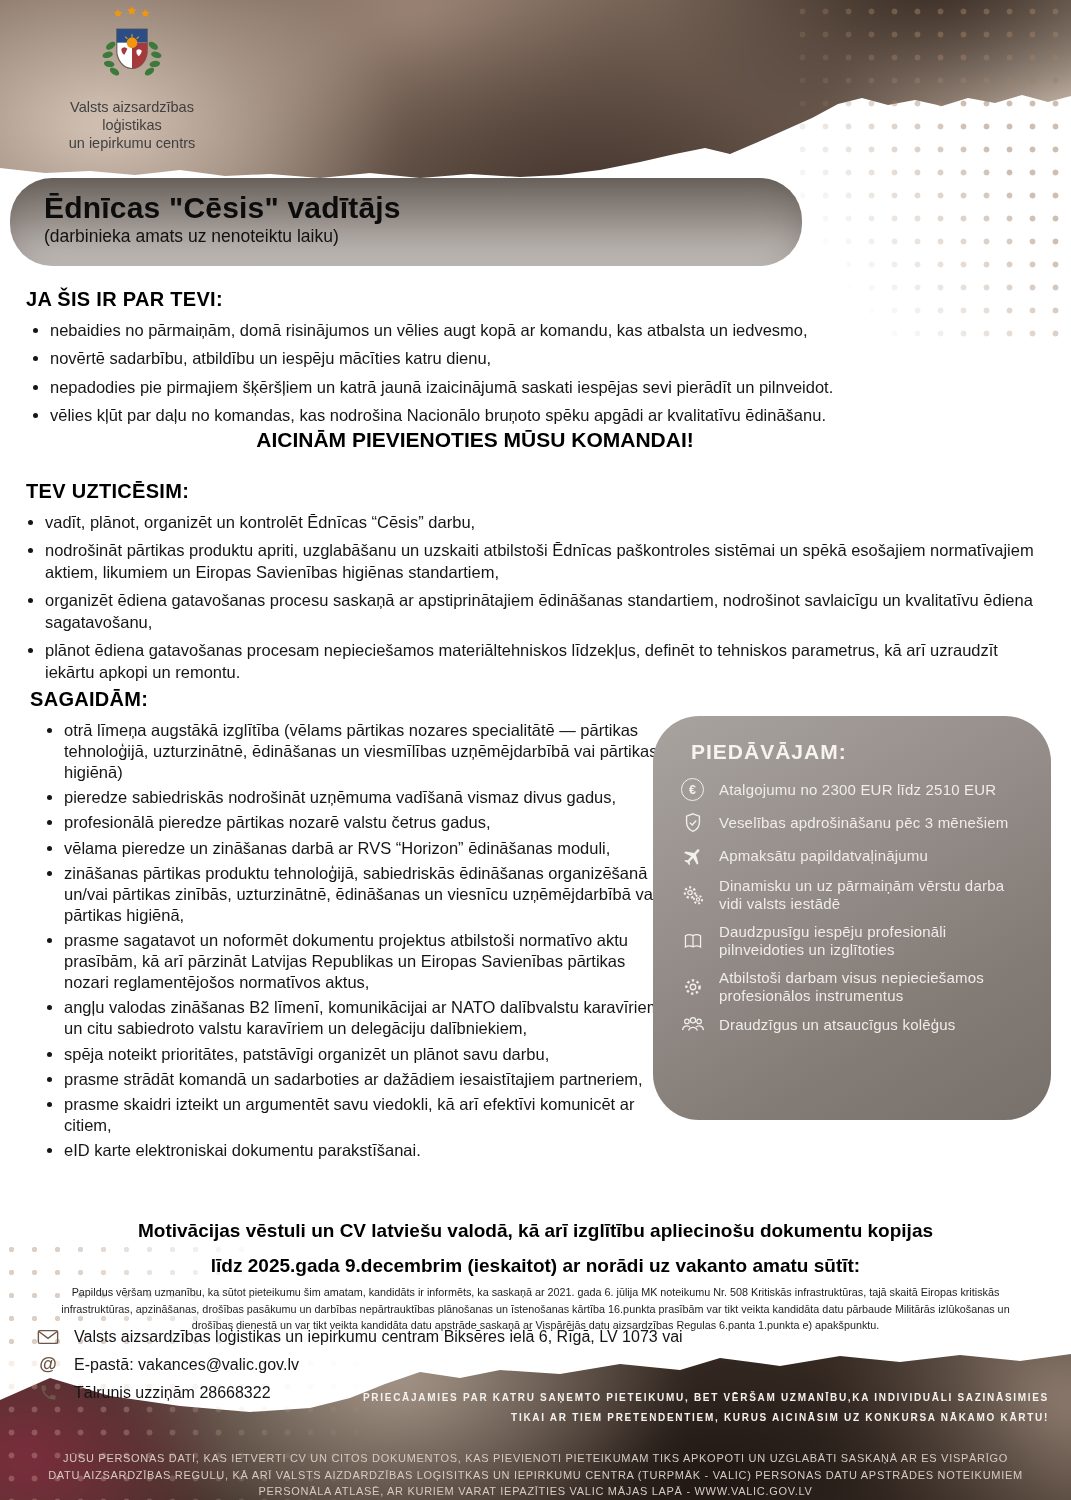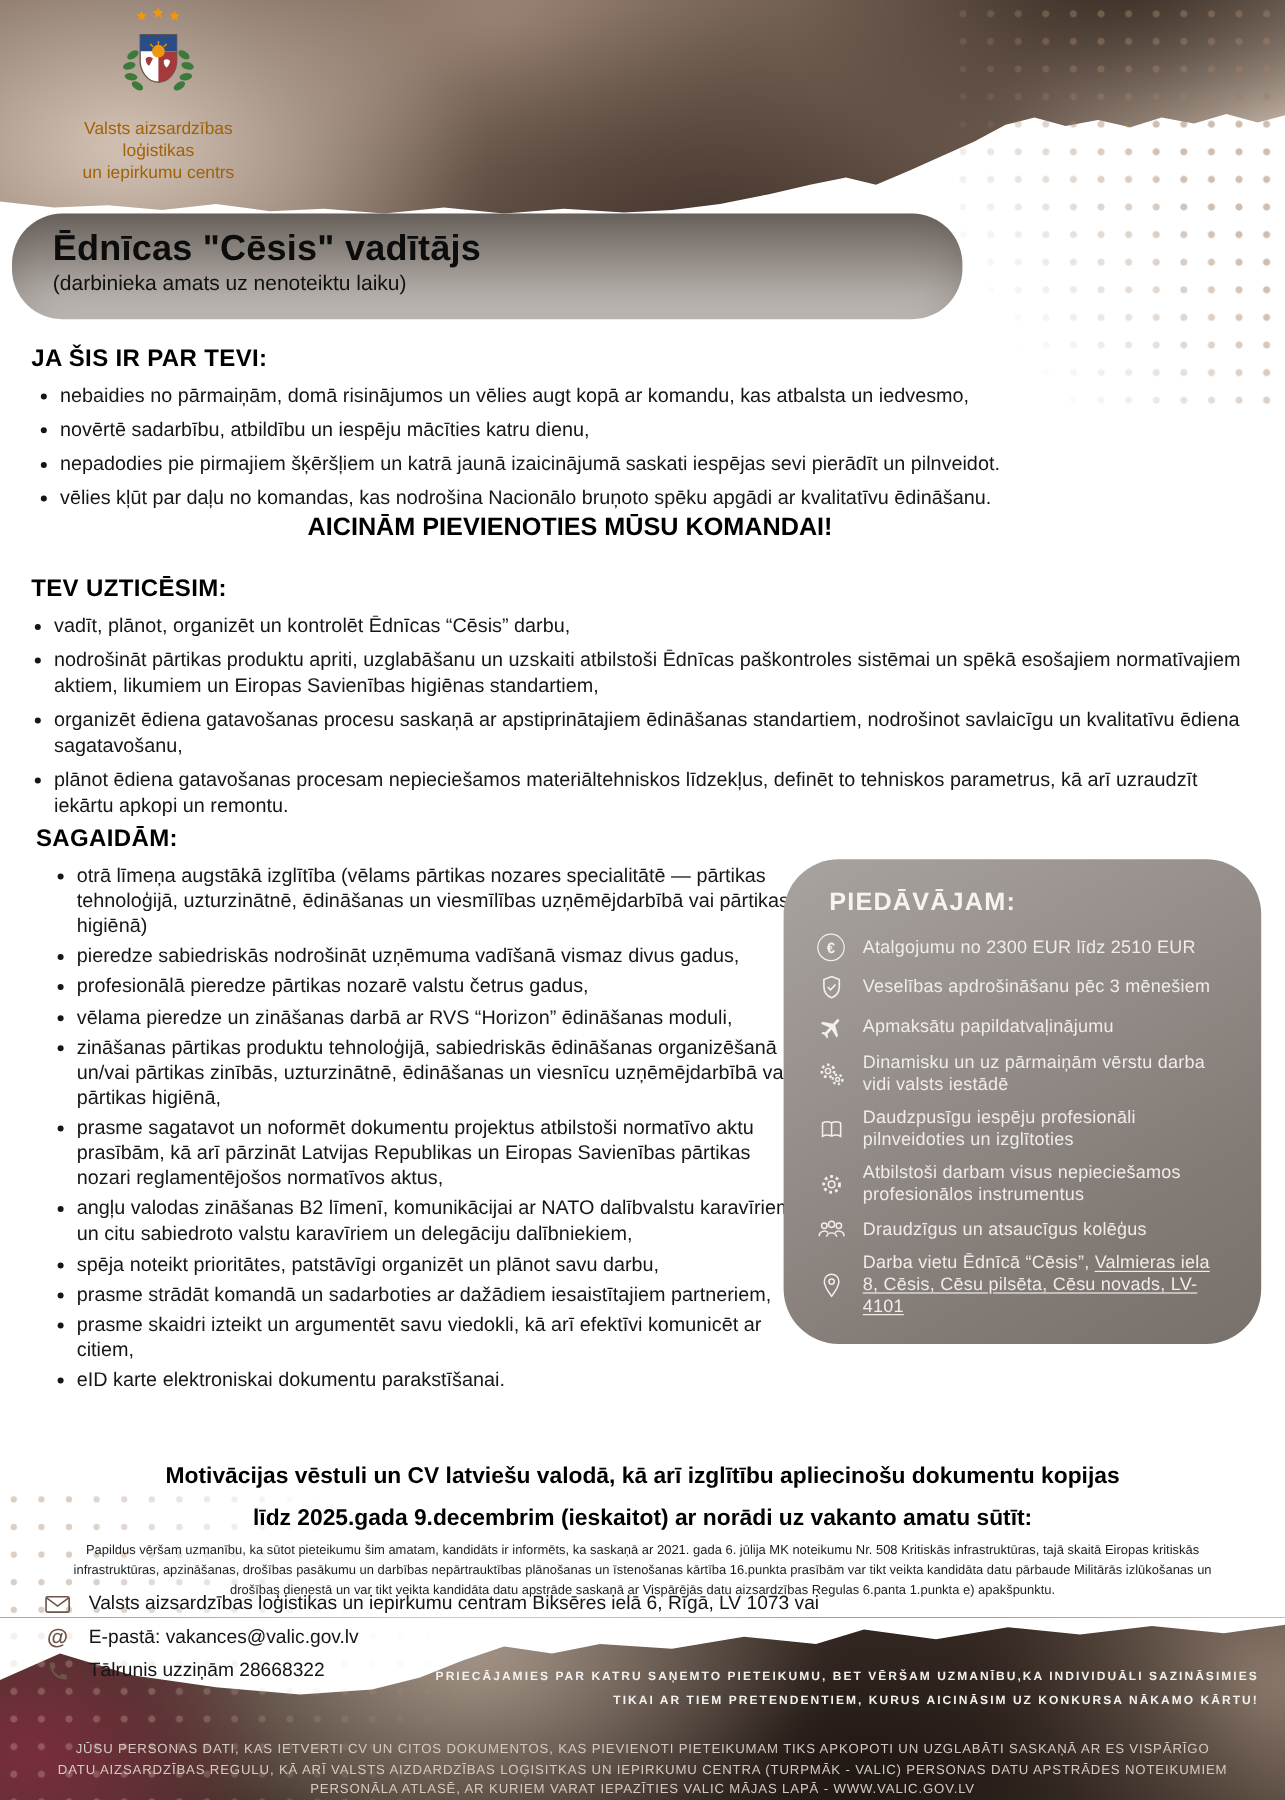--- a/index.html
+++ b/index.html
@@ -32,21 +32,21 @@
   .dots-bl { left:0; top:1238px; width:320px; height:175px; z-index:2;
     background-image:radial-gradient(rgba(170,140,118,0.42) 2.4px, rgba(170,140,118,0) 3px);
     -webkit-mask-image:linear-gradient(70deg,#000 30%,transparent 85%);
     mask-image:linear-gradient(70deg,#000 30%,transparent 85%); }
   .dots-band { left:0; top:1352px; width:430px; height:148px; z-index:6;
     background-image:radial-gradient(rgba(228,198,178,0.28) 2.6px, rgba(228,198,178,0) 3.3px);
     -webkit-mask-image:linear-gradient(80deg,#000 30%,transparent 90%);
     mask-image:linear-gradient(80deg,#000 30%,transparent 90%); }
   
   .logo-wrap { position:absolute; left:62px; top:6px; width:140px; z-index:3; text-align:center; }
-  .org-name { margin-top:4px; font-size:14.5px; line-height:1.25; color:#a16207; }
+  .org-name { margin-top:4px; font-size:14.5px; line-height:1.25; color:#404040; }
   .org-name span { display:block; }
   
   .title-pill {
     position:absolute; left:10px; top:178px; width:792px; height:88px; z-index:4;
     border-radius:42px;
     background:linear-gradient(180deg,#6e6761 0%,#938c87 45%,#b6b0ac 78%,#cbc6c3 100%);
     box-shadow:inset 0 0 30px rgba(60,52,46,0.25);
   }
   .title-pill h1 { margin:13px 0 1px 34px; font-size:30px; letter-spacing:.2px; color:#0c0c0c; }
   .title-pill .subtitle { margin-left:34px; font-size:17.5px; color:#111; }
@@ -258,29 +258,20 @@
             <circle cx="15" cy="5.6" r="3"></circle>
             <circle cx="22" cy="7" r="2.6"></circle>
           <path d="M3 17a5 5 0 0 1 8.6-3.4"></path>
           <path d="M10 17.6a5.2 5.2 0 0 1 10 0"></path>
           <path d="M18.4 13.6A5 5 0 0 1 27 17"></path>
         </svg>
       </span>
       <span class="txt">Draudzīgus un atsaucīgus kolēģus</span>
     </div>
 
-    <div class="offer-item">
-      <span class="offer-icon">
-        <svg width="20" height="24" viewBox="0 0 24 26" fill="none" stroke="currentColor" stroke-width="1.5">
-          <path d="M12 2a7.3 7.3 0 0 0-7.3 7.3C4.7 14.5 12 24 12 24s7.3-9.5 7.3-14.7A7.3 7.3 0 0 0 12 2z"></path>
-          <circle cx="12" cy="9.4" r="2.7"></circle>
-        </svg>
-      </span>
-      <span class="txt"><span>Darba vietu Ēdnīcā “Cēsis”, </span><span class="offer-link">Valmieras iela 8, Cēsis, Cēsu pilsēta, Cēsu novads, LV-4101</span></span>
-    </div>
   </div>
 
   <div class="apply">
     <div class="l">Motivācijas vēstuli un CV latviešu valodā, kā arī izglītību apliecinošu dokumentu kopijas</div>
     <div class="l">līdz 2025.gada 9.decembrim (ieskaitot) ar norādi uz vakanto amatu sūtīt:</div>
   </div>
   <div class="disclaimer">Papildus vēršam uzmanību, ka sūtot pieteikumu šim amatam, kandidāts ir informēts, ka saskaņā ar 2021. gada 6. jūlija MK noteikumu Nr. 508 Kritiskās infrastruktūras, tajā skaitā Eiropas kritiskās infrastruktūras, apzināšanas, drošības pasākumu un darbības nepārtrauktības plānošanas un īstenošanas kārtība 16.punkta prasībām var tikt veikta kandidāta datu pārbaude Militārās izlūkošanas un drošības dienestā un var tikt veikta kandidāta datu apstrāde saskaņā ar Vispārējās datu aizsardzības Regulas 6.panta 1.punkta e) apakšpunktu.</div>
 
   <div class="contacts">
     <div class="contact-row">

